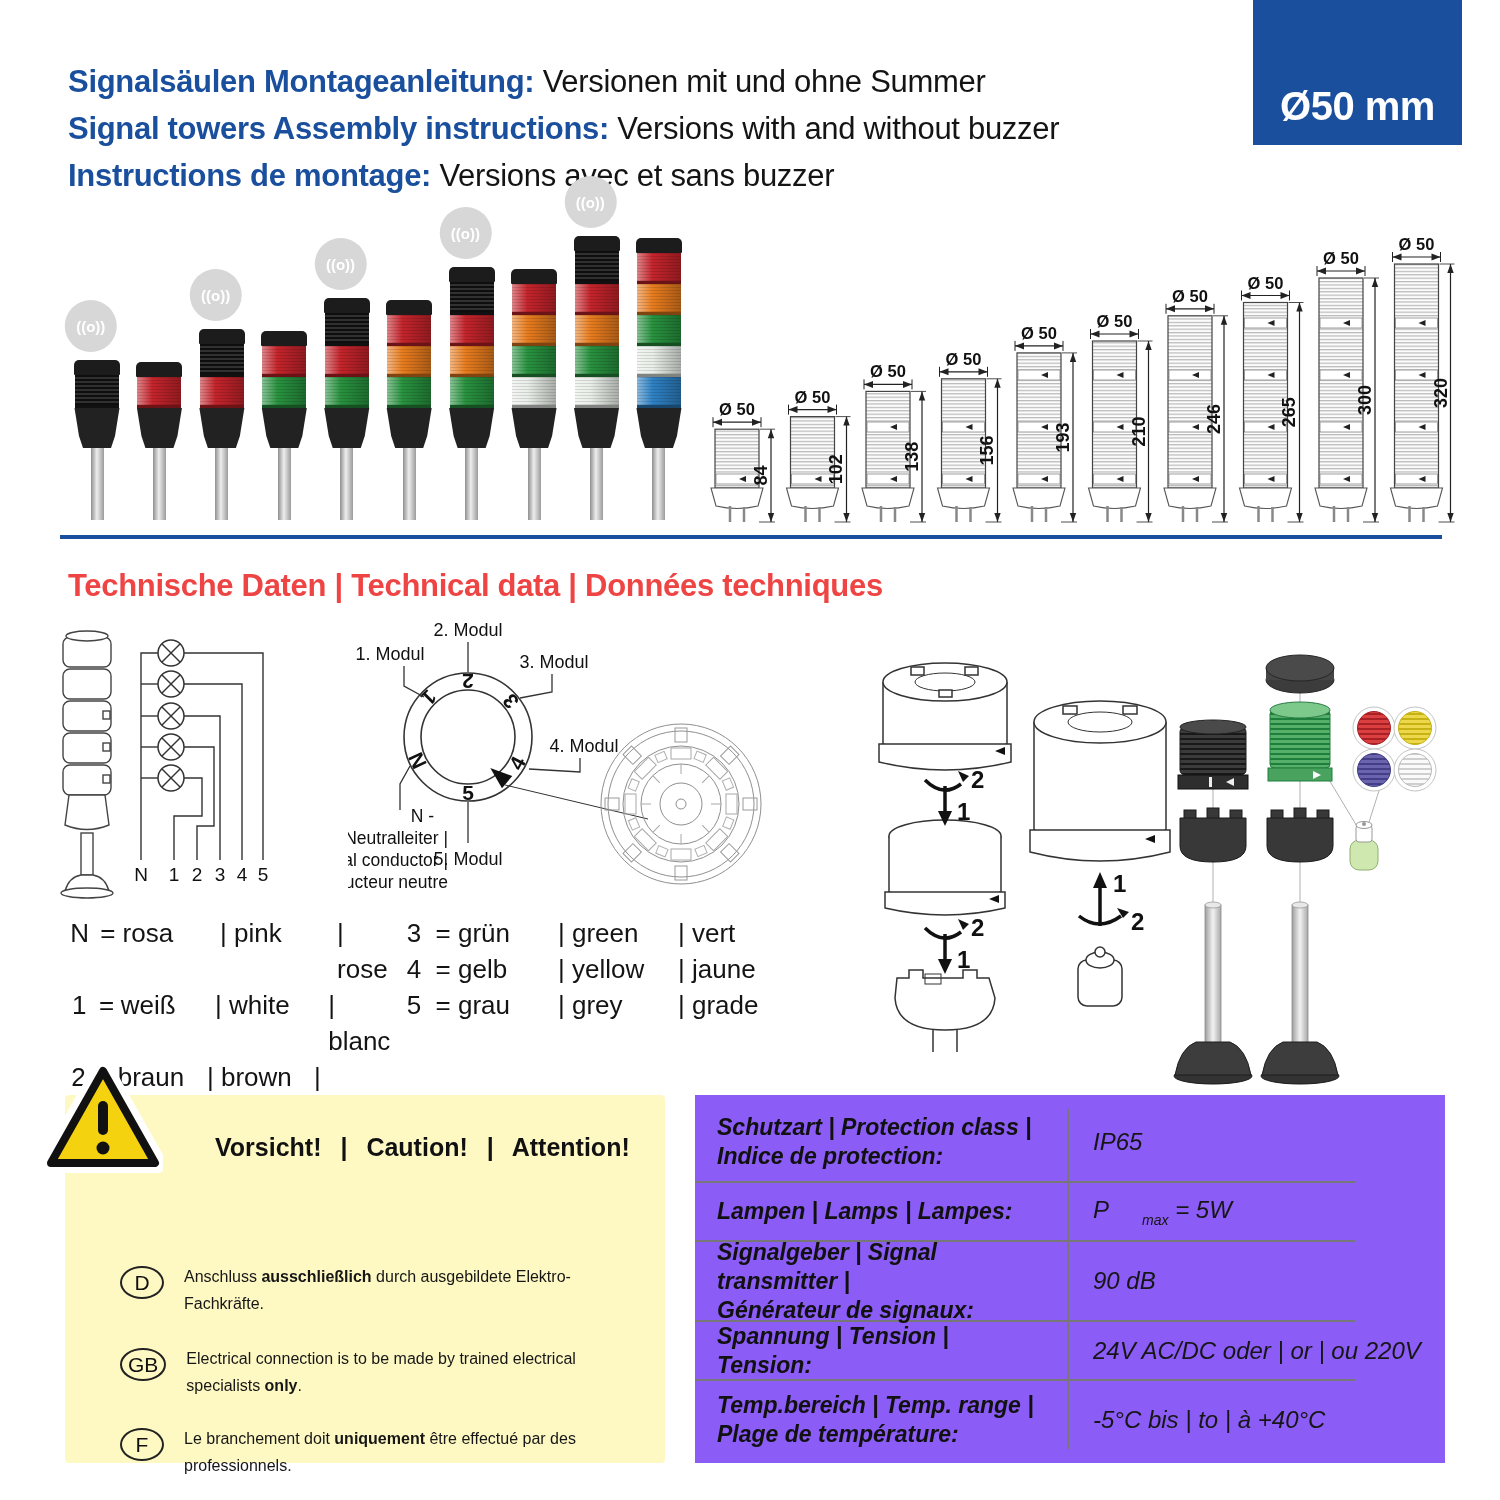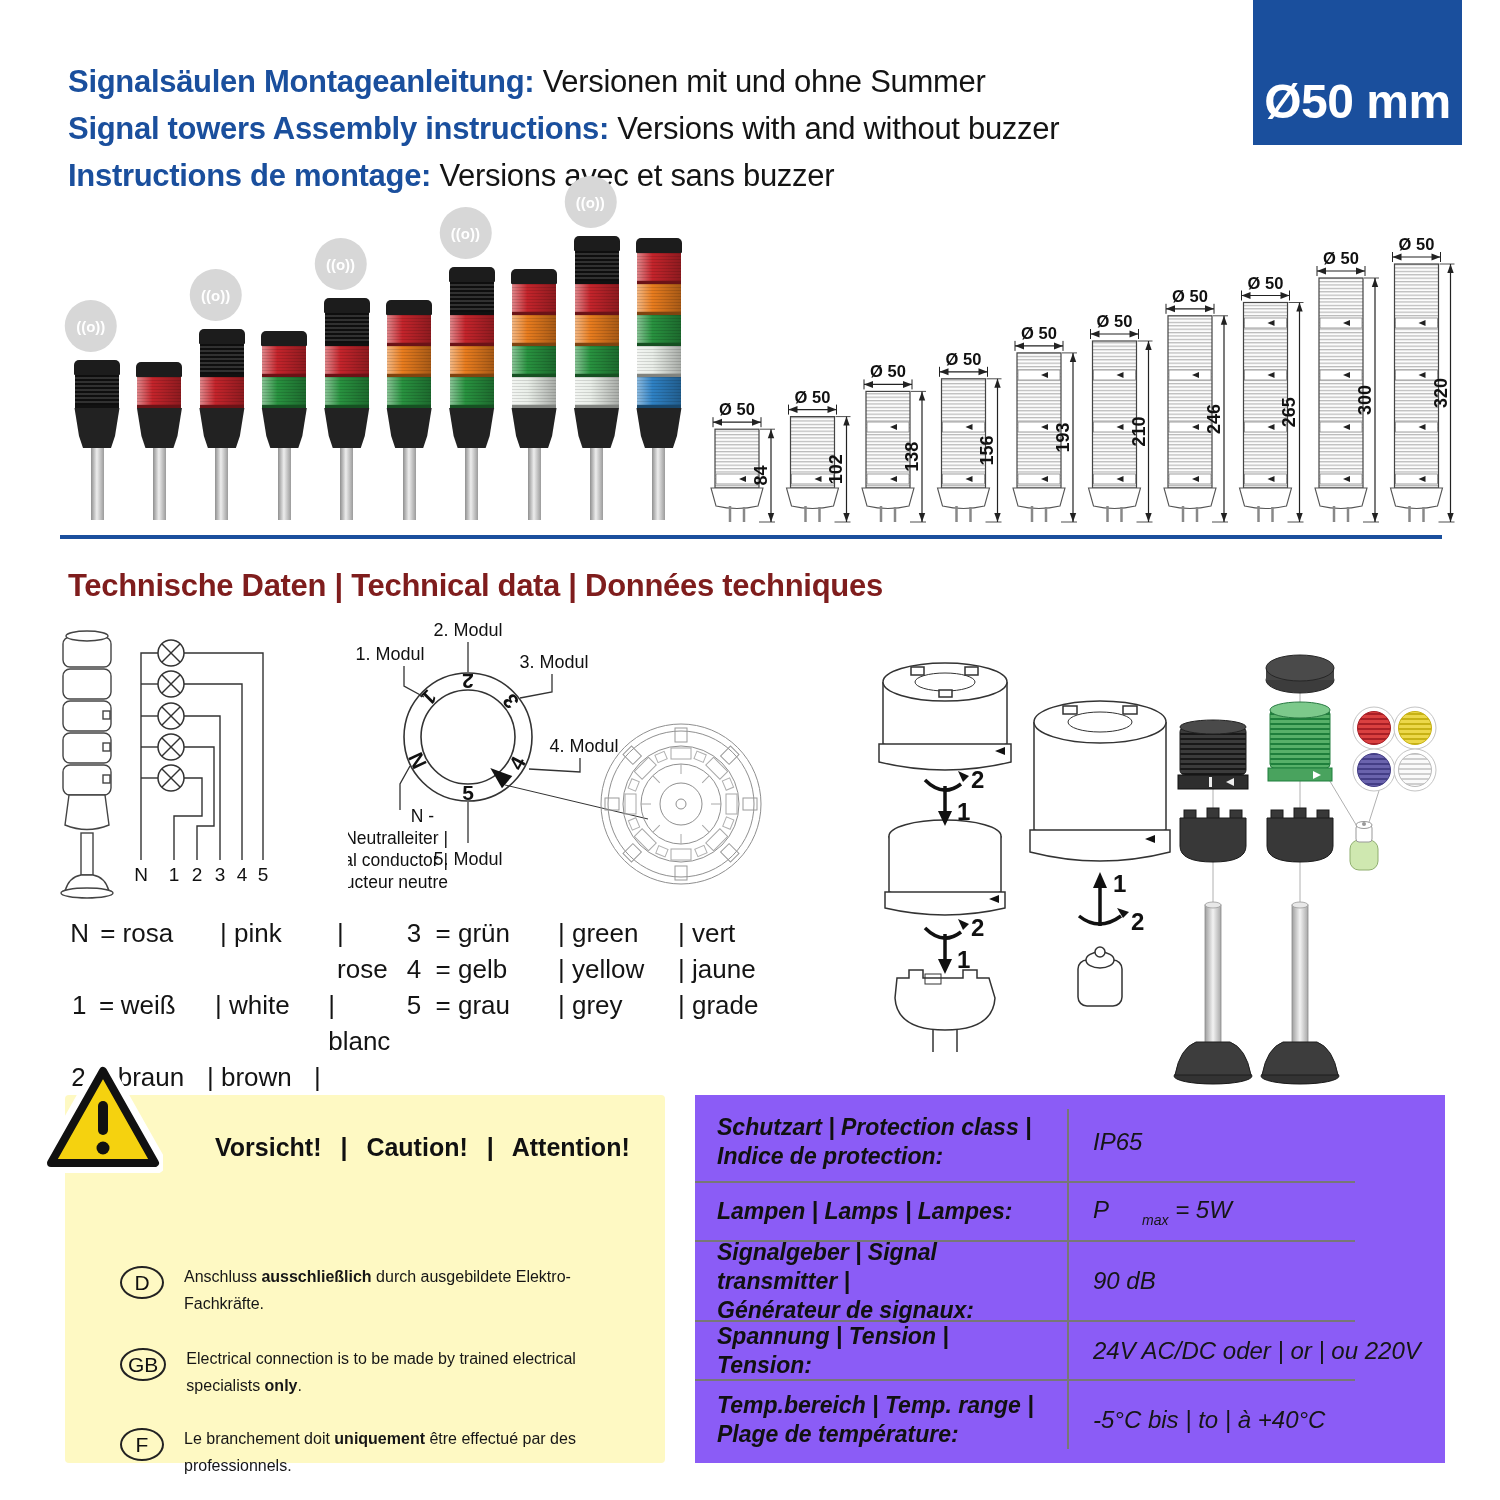--- a/index.html
+++ b/index.html
@@ -8,21 +8,21 @@
   svg text{font-family:"Liberation Sans",sans-serif;}
 
   
   #header{position:absolute;left:68px;top:58px;}
   .h-line{font-size:31px;line-height:47px;letter-spacing:-0.3px;}
   .h-bold{color:#1a4f9d;font-weight:bold;}
   .h-rest{color:#141414;font-weight:400;}
 
   #badge{position:absolute;left:1253px;top:0;width:209px;height:145px;background:#1a4f9d;
          display:flex;align-items:flex-end;justify-content:center;padding-bottom:16px;box-sizing:border-box;}
-  #badge span{color:#fff;font-size:48px;font-weight:bold;letter-spacing:-0.5px;}
+  #badge span{color:#fff;font-size:40px;font-weight:bold;letter-spacing:-0.5px;}
 
   
   #photo-towers{position:absolute;left:72px;top:230px;width:612px;height:290px;
                 display:flex;align-items:flex-end;justify-content:space-between;}
   .ptower{position:relative;display:flex;flex-direction:column;align-items:center;}
   .pt-icon{position:absolute;bottom:calc(100% + 8px);left:50%;transform:translateX(-62%);
            width:52px;height:52px;border-radius:50%;background:#d7d7d7;color:#fff;
            display:flex;align-items:center;justify-content:center;font-size:15px;font-weight:bold;}
   .pt-cap{width:46px;height:15px;background:#1c1c1c;border-radius:5px 5px 1px 1px;}
   .pmod{position:relative;width:44px;height:28px;border-bottom:3px solid rgba(0,0,0,.45);}
@@ -33,21 +33,21 @@
   .pmod-buzzer::after{background:repeating-linear-gradient(to bottom,rgba(0,0,0,.55) 0 2px,rgba(255,255,255,.08) 2px 4px);}
   .pt-base{width:50px;height:40px;background:#222;
            clip-path:polygon(5% 0,95% 0,86% 70%,78% 100%,22% 100%,14% 70%);}
   .pt-pole{width:13px;height:72px;background:linear-gradient(90deg,#8f8f8f,#ededed 45%,#9b9b9b);}
 
   
   #tech-drawings{position:absolute;left:702px;top:230px;width:755px;height:300px;}
 
   
   #divider{position:absolute;left:60px;top:535px;width:1382px;height:4px;background:#1a4f9d;}
-  #section-title{position:absolute;left:68px;top:568px;font-size:31px;font-weight:bold;color:#7f1d1d;letter-spacing:-0.3px;}
+  #section-title{position:absolute;left:68px;top:568px;font-size:31px;font-weight:bold;color:#ef4444;letter-spacing:-0.3px;}
 
   
   .diag{position:absolute;}
   #wiring-diagram{left:55px;top:625px;}
   #ring-diagram{left:348px;top:622px;}
   #connector-detail{left:592px;top:716px;}
   #assembly-diagram{left:845px;top:630px;}
   #exploded-diagram{left:1168px;top:628px;}
 
   

